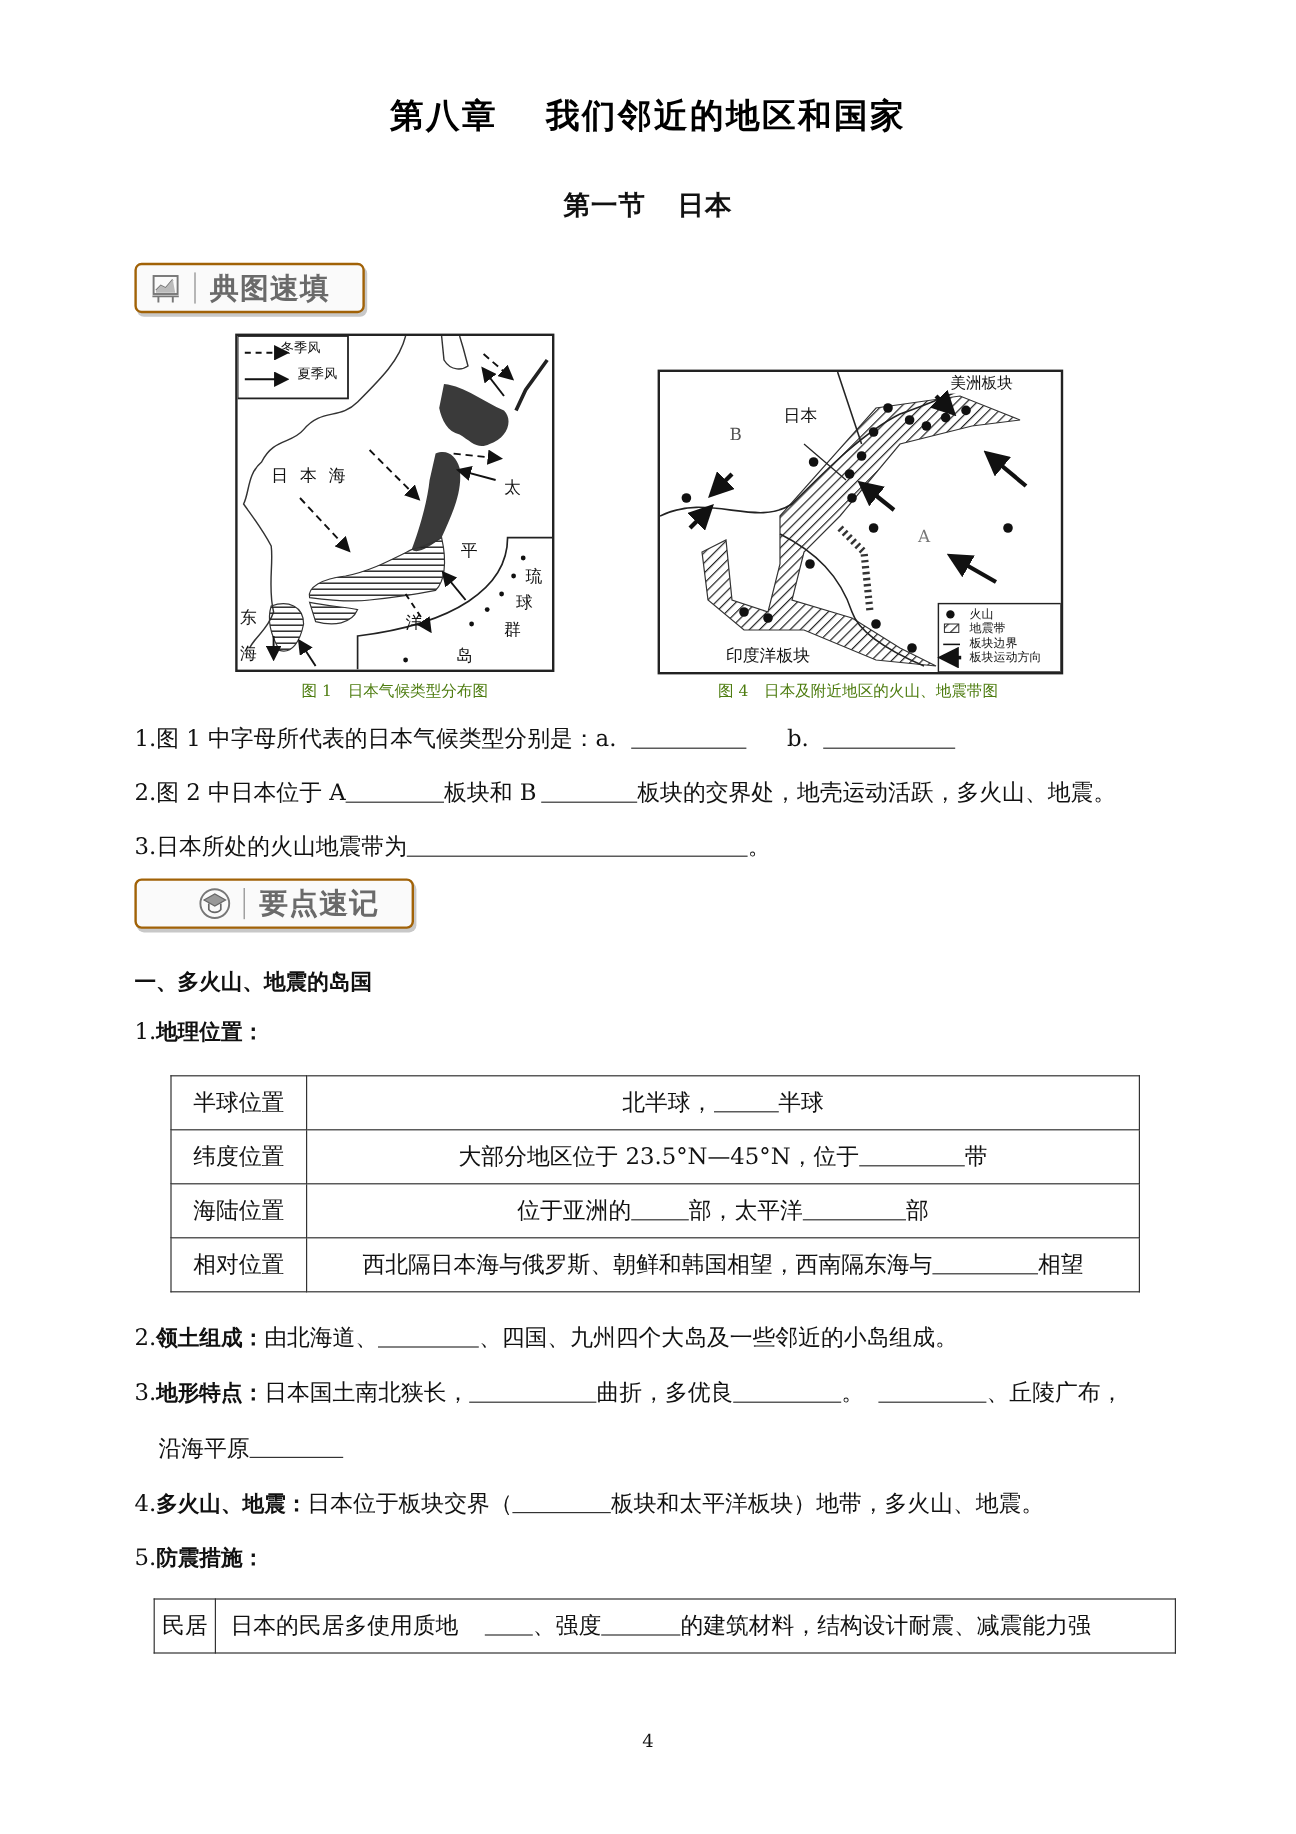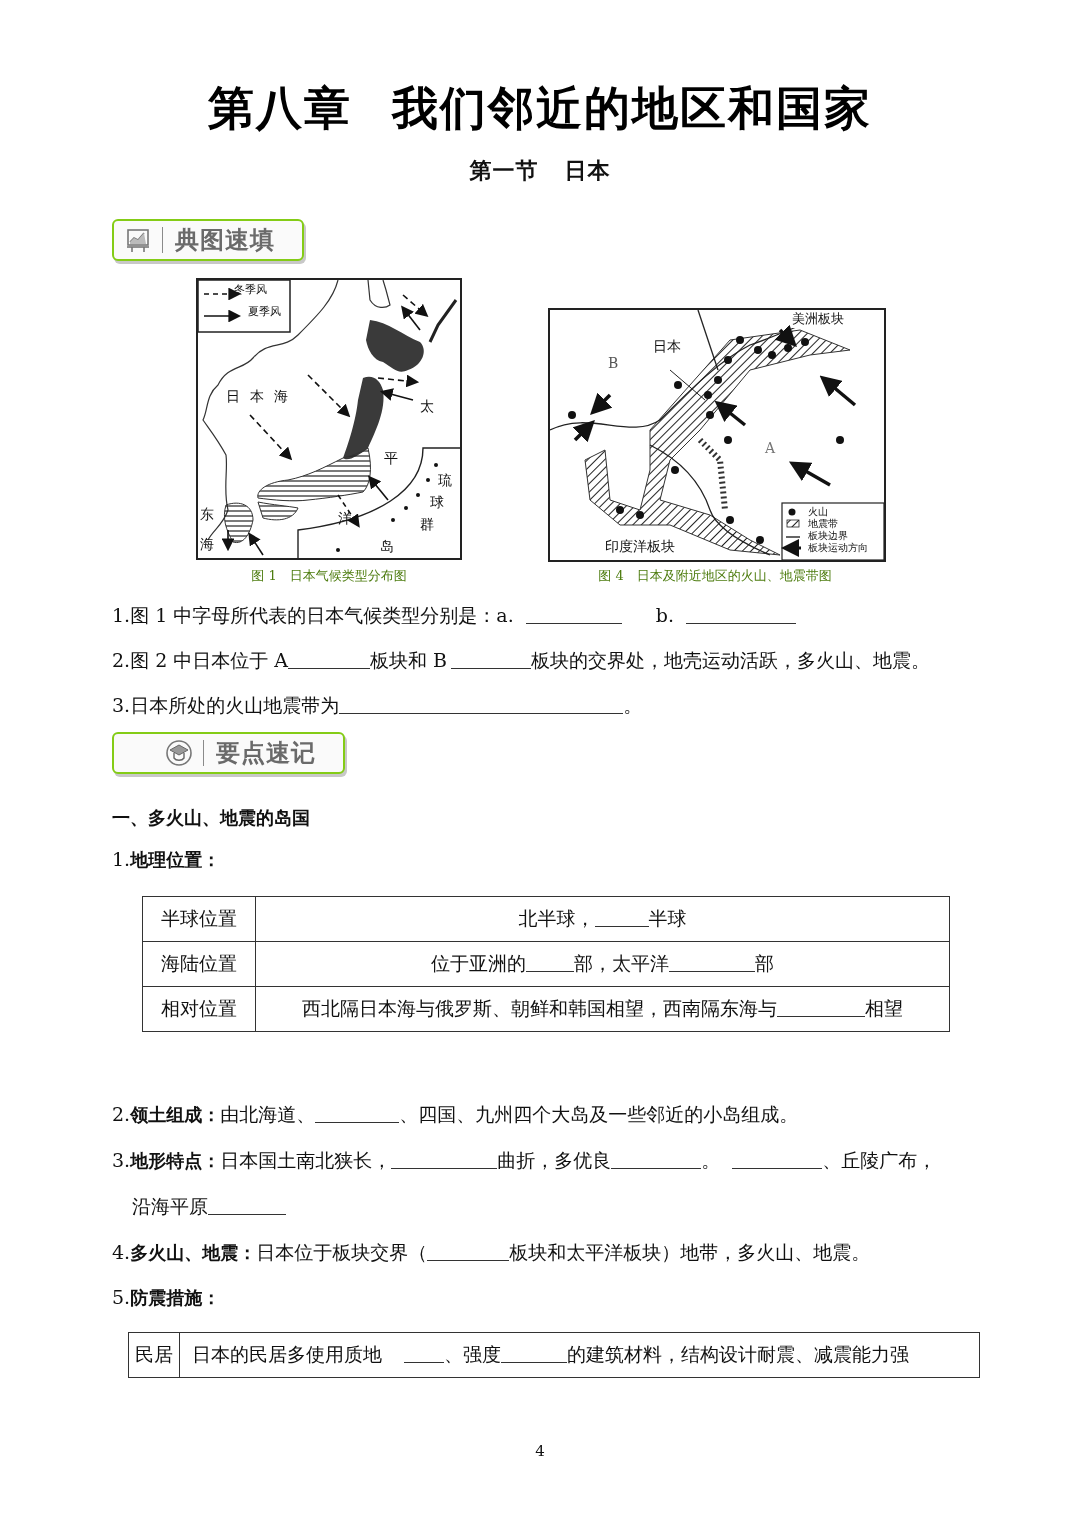--- a/index.html
+++ b/index.html
@@ -5,31 +5,31 @@
   html, body { margin: 0; padding: 0; background: #ffffff; }
   body {
     width: 1080px; height: 1528px; position: relative; overflow: hidden;
     font-family: "DejaVu Serif", "Liberation Serif", serif;
     color: #111;
   }
   .abs { position: absolute; }
   .chapter-title {
     left: 0; width: 1080px; top: 78px; text-align: center;
     font-family: "DejaVu Sans", sans-serif; font-weight: bold;
-    font-size: 46px; letter-spacing: 2px; color: #000;
+    font-size: 28px; letter-spacing: 2px; color: #000;
   }
   .chapter-title .gap { display: inline-block; width: 40px; }
   .section-title {
     left: 0; width: 1080px; top: 156px; text-align: center;
     font-size: 22px; font-weight: bold; color: #111; letter-spacing: 1px;
   }
   .section-title .gap { display: inline-block; width: 26px; }
 
   .badge {
-    height: 38px; border: 2px solid #84cc16; border-radius: 6px;
+    height: 38px; border: 2px solid #a16207; border-radius: 6px;
     background: #fafafa; box-shadow: 2px 3px 0 #c8c8c8;
     display: flex; align-items: center; color: #6a6a6a;
     font-family: "DejaVu Sans", sans-serif; font-size: 24px; font-weight: bold;
   }
   .badge .ico { width: 48px; display: flex; justify-content: center; align-items: center; }
   .badge .sep { width: 1px; height: 26px; background: #8a8a8a; margin-right: 12px; }
   .badge .lbl { letter-spacing: 1px; }
 
   .map-frame { border: 2px solid #222; background: #fff; }
   .caption { font-size: 13px; color: #4d7c0f; text-align: center; }
@@ -243,20 +243,24 @@
   <span class="num">1.</span><b>地理位置：</b>
 </div>
 
 <table class="abs t" style="left:142px; top:896px; width:808px;">
   <tbody>
       <tr>
     <td class="k">半球位置</td>
     <td class="v"><span>北半球，</span><span class="blank" style="width:54px;"></span><span>半球</span></td>
   </tr>
   <tr>
+    <td class="k">纬度位置</td>
+    <td class="v"><span>大部分地区位于 23.5°N—45°N，位于</span><span class="blank" style="width:88px;"></span><span>带</span></td>
+  </tr>
+  <tr>
     <td class="k">海陆位置</td>
     <td class="v"><span>位于亚洲的</span><span class="blank" style="width:48px;"></span><span>部，太平洋</span><span class="blank" style="width:86px;"></span><span>部</span></td>
   </tr>
   <tr>
     <td class="k">相对位置</td>
     <td class="v"><span>西北隔日本海与俄罗斯、朝鲜和韩国相望，西南隔东海与</span><span class="blank" style="width:88px;"></span><span>相望</span></td>
   </tr>
 </tbody>
   </table>
 

